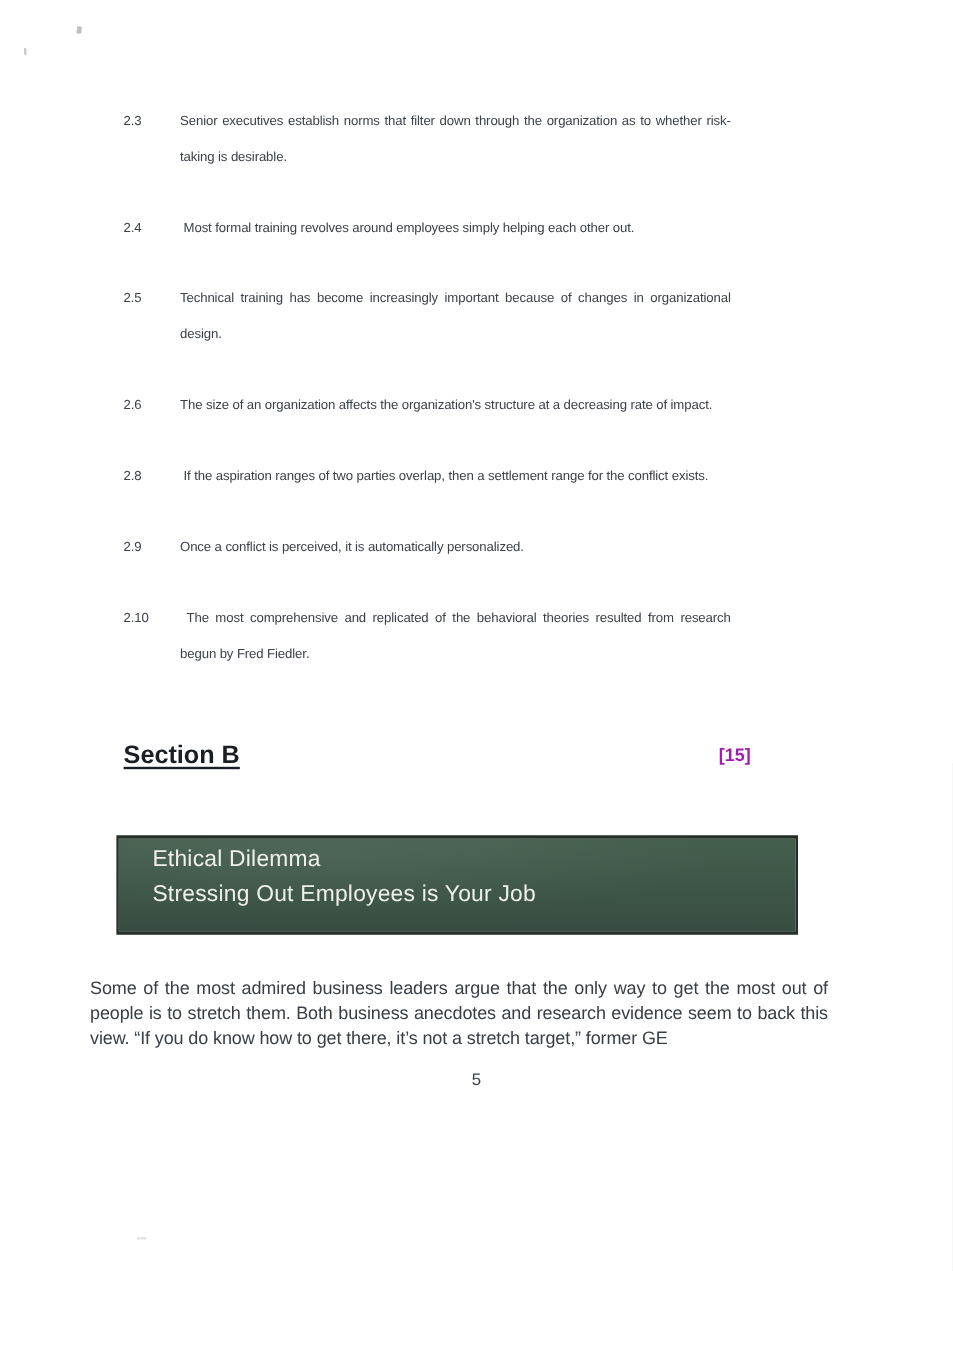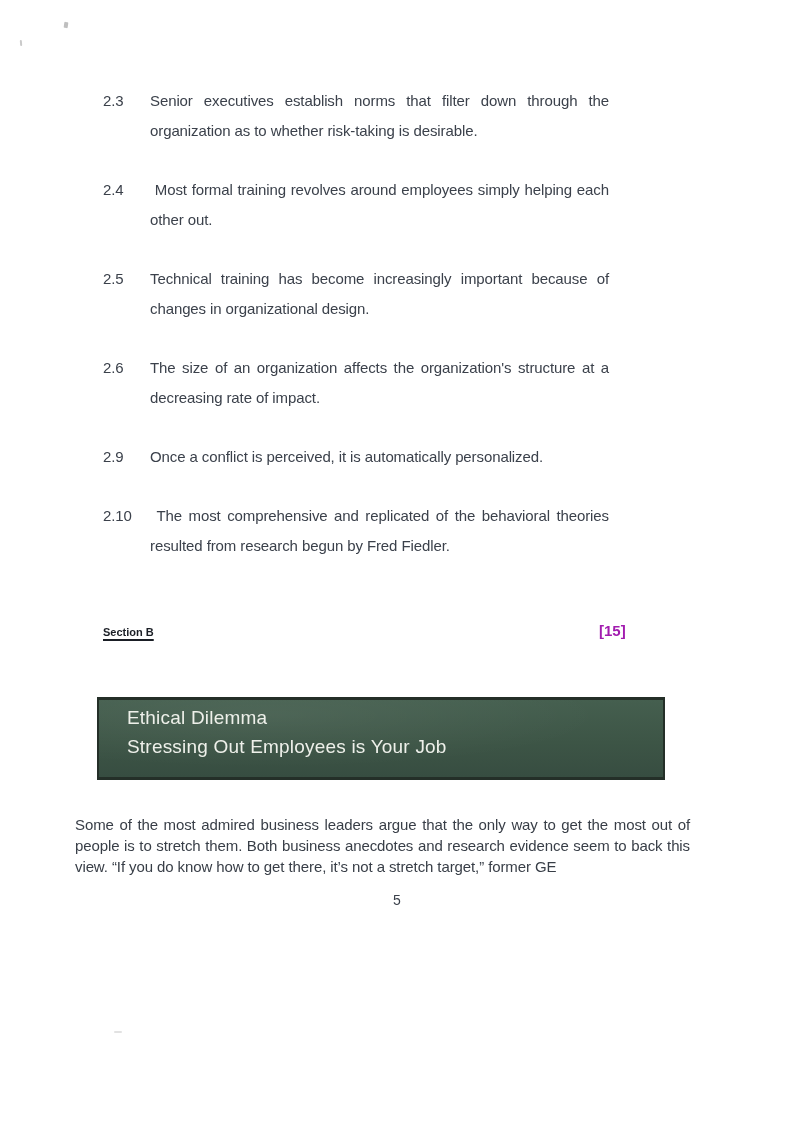--- a/index.html
+++ b/index.html
@@ -22,21 +22,21 @@
   .statements {
     list-style:none;
     margin:0; padding:86px 0 0 103px;
     width:609px;
     box-sizing:border-box;
   }
   .statement {
     display:flex;
     align-items:flex-start;
     margin:0 0 29px 0;
-    font-size:15px;
+    font-size:11px;
     line-height:30px;
     letter-spacing:-0.1px;
     justify-content:space-between;
   }
   .statement .num {
     flex:0 0 47px;
     color:#3b414b;
   }
   .statement .stext {
     flex:1 1 auto;
@@ -48,21 +48,21 @@
   
   .section-head {
     position:relative;
     margin:55px 0 0 103px;
     width:609px;
     font-size:15px;
     line-height:30px;
   }
   .sec-title, .sec-q {
     margin:0;
-    font-size:11px;
+    font-size:21px;
     font-weight:bold;
     color:#1a1e25;
     text-decoration:underline;
     text-decoration-thickness:1.5px;
     text-underline-offset:3px;
     display:inline-block;
   }
   .sec-row { height:30px; }
   .marks {
     position:absolute;
@@ -134,20 +134,24 @@
     </li>
     <li class="statement">
       <span class="num">2.5</span>
       <p class="stext">Technical training has become increasingly important because of changes in organizational design.</p>
     </li>
     <li class="statement">
       <span class="num">2.6</span>
       <p class="stext">The size of an organization affects the organization's structure at a decreasing rate of impact.</p>
     </li>
     <li class="statement">
+      <span class="num">2.8</span>
+      <p class="stext">&nbsp;If the aspiration ranges of two parties overlap, then a settlement range for the conflict exists.</p>
+    </li>
+    <li class="statement">
       <span class="num">2.9</span>
       <p class="stext">Once a conflict is perceived, it is automatically personalized.</p>
     </li>
     <li class="statement">
       <span class="num">2.10</span>
       <p class="stext">&nbsp;The most comprehensive and replicated of the behavioral theories resulted from research begun by Fred Fiedler.</p>
     </li>
   </ol>
 
   <div class="section-head">

